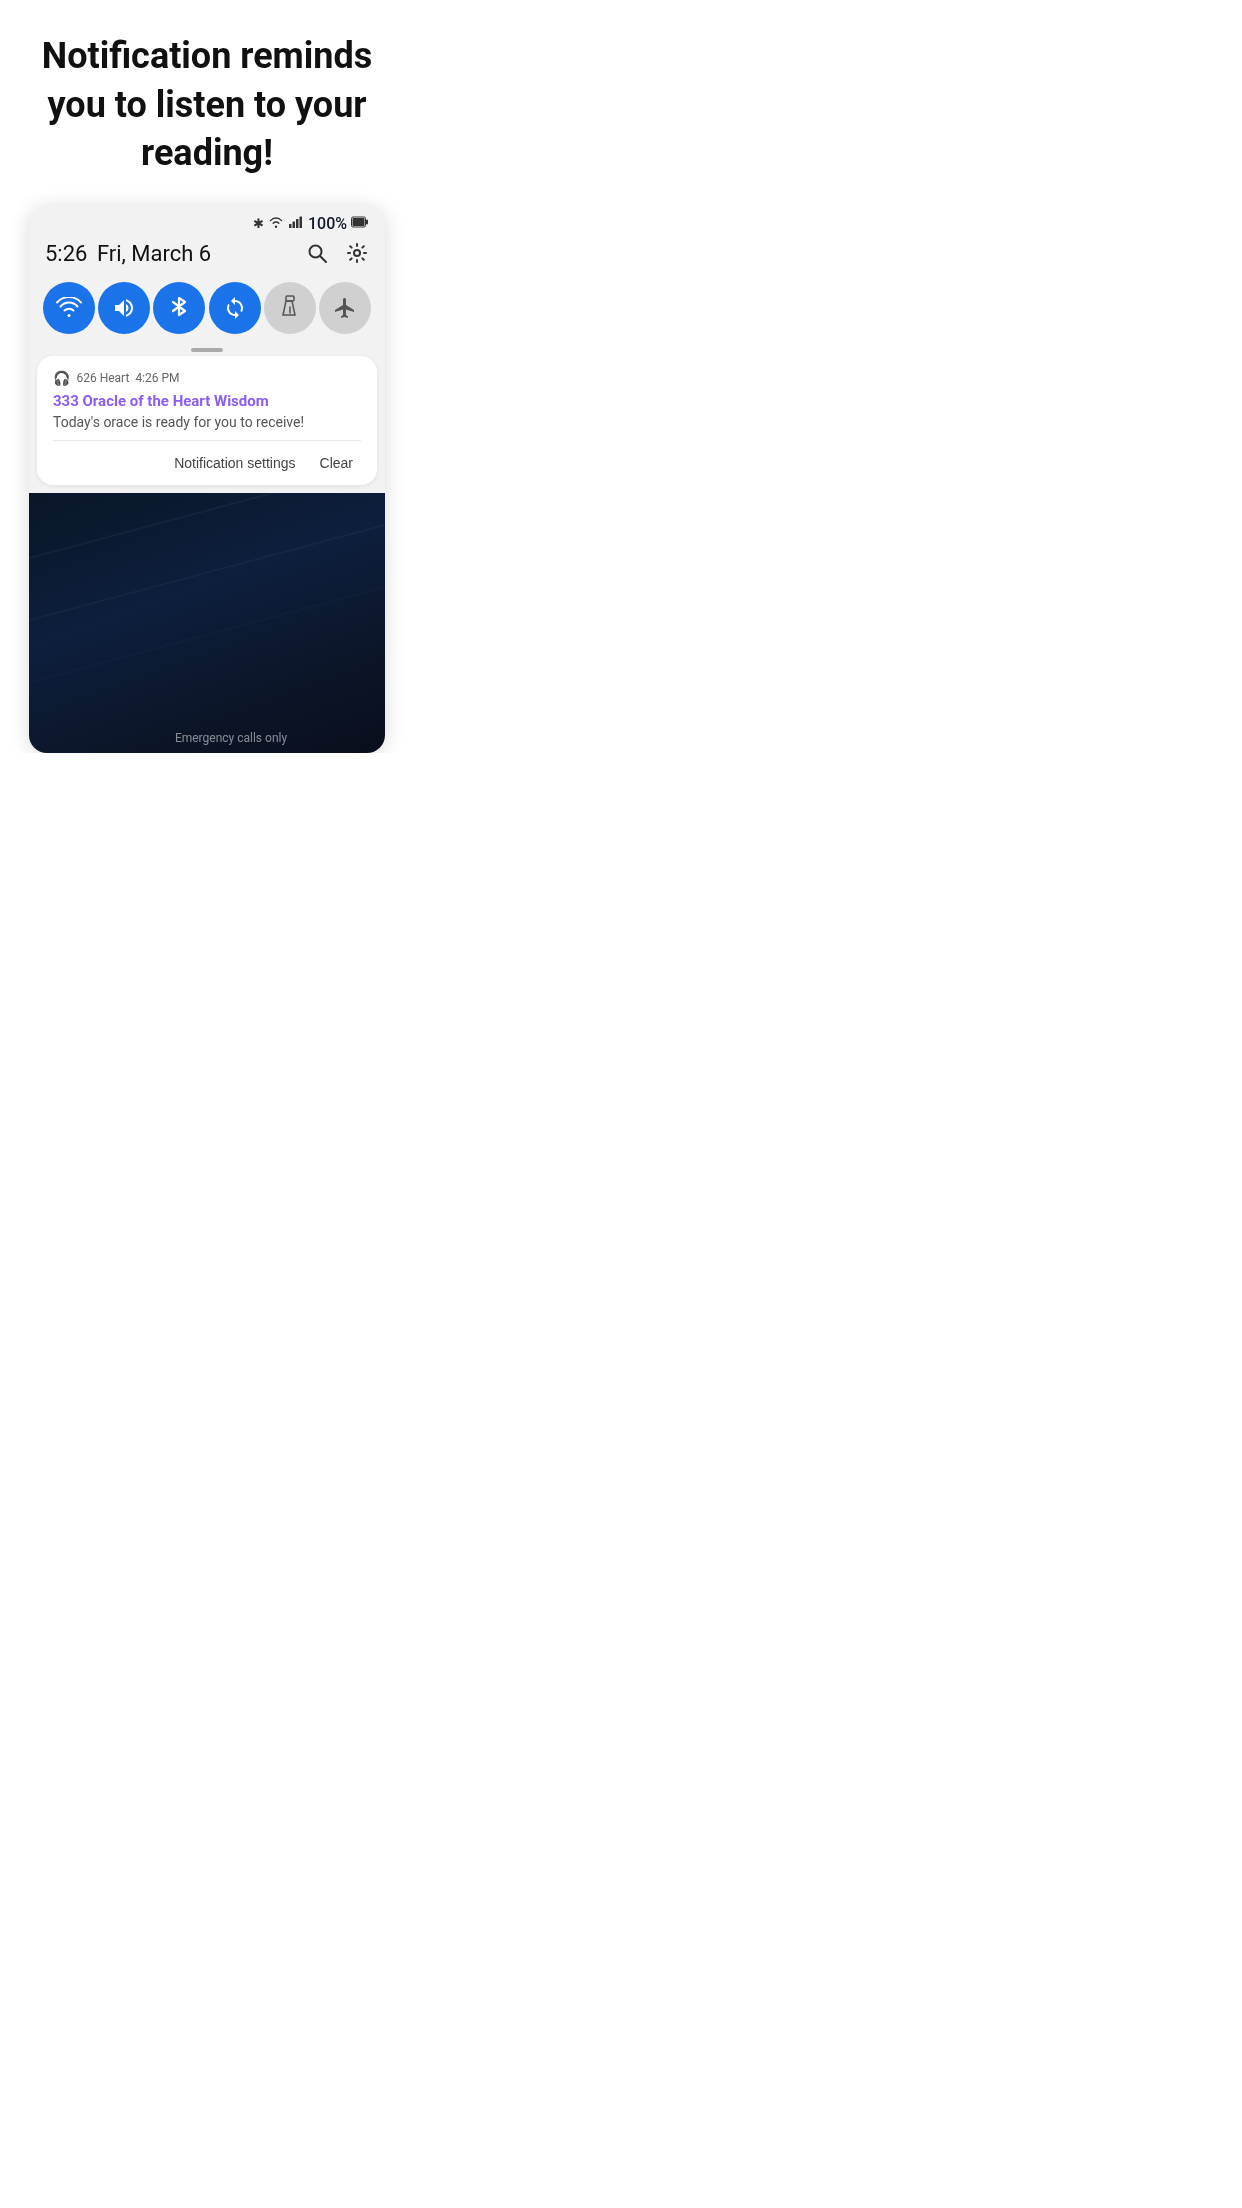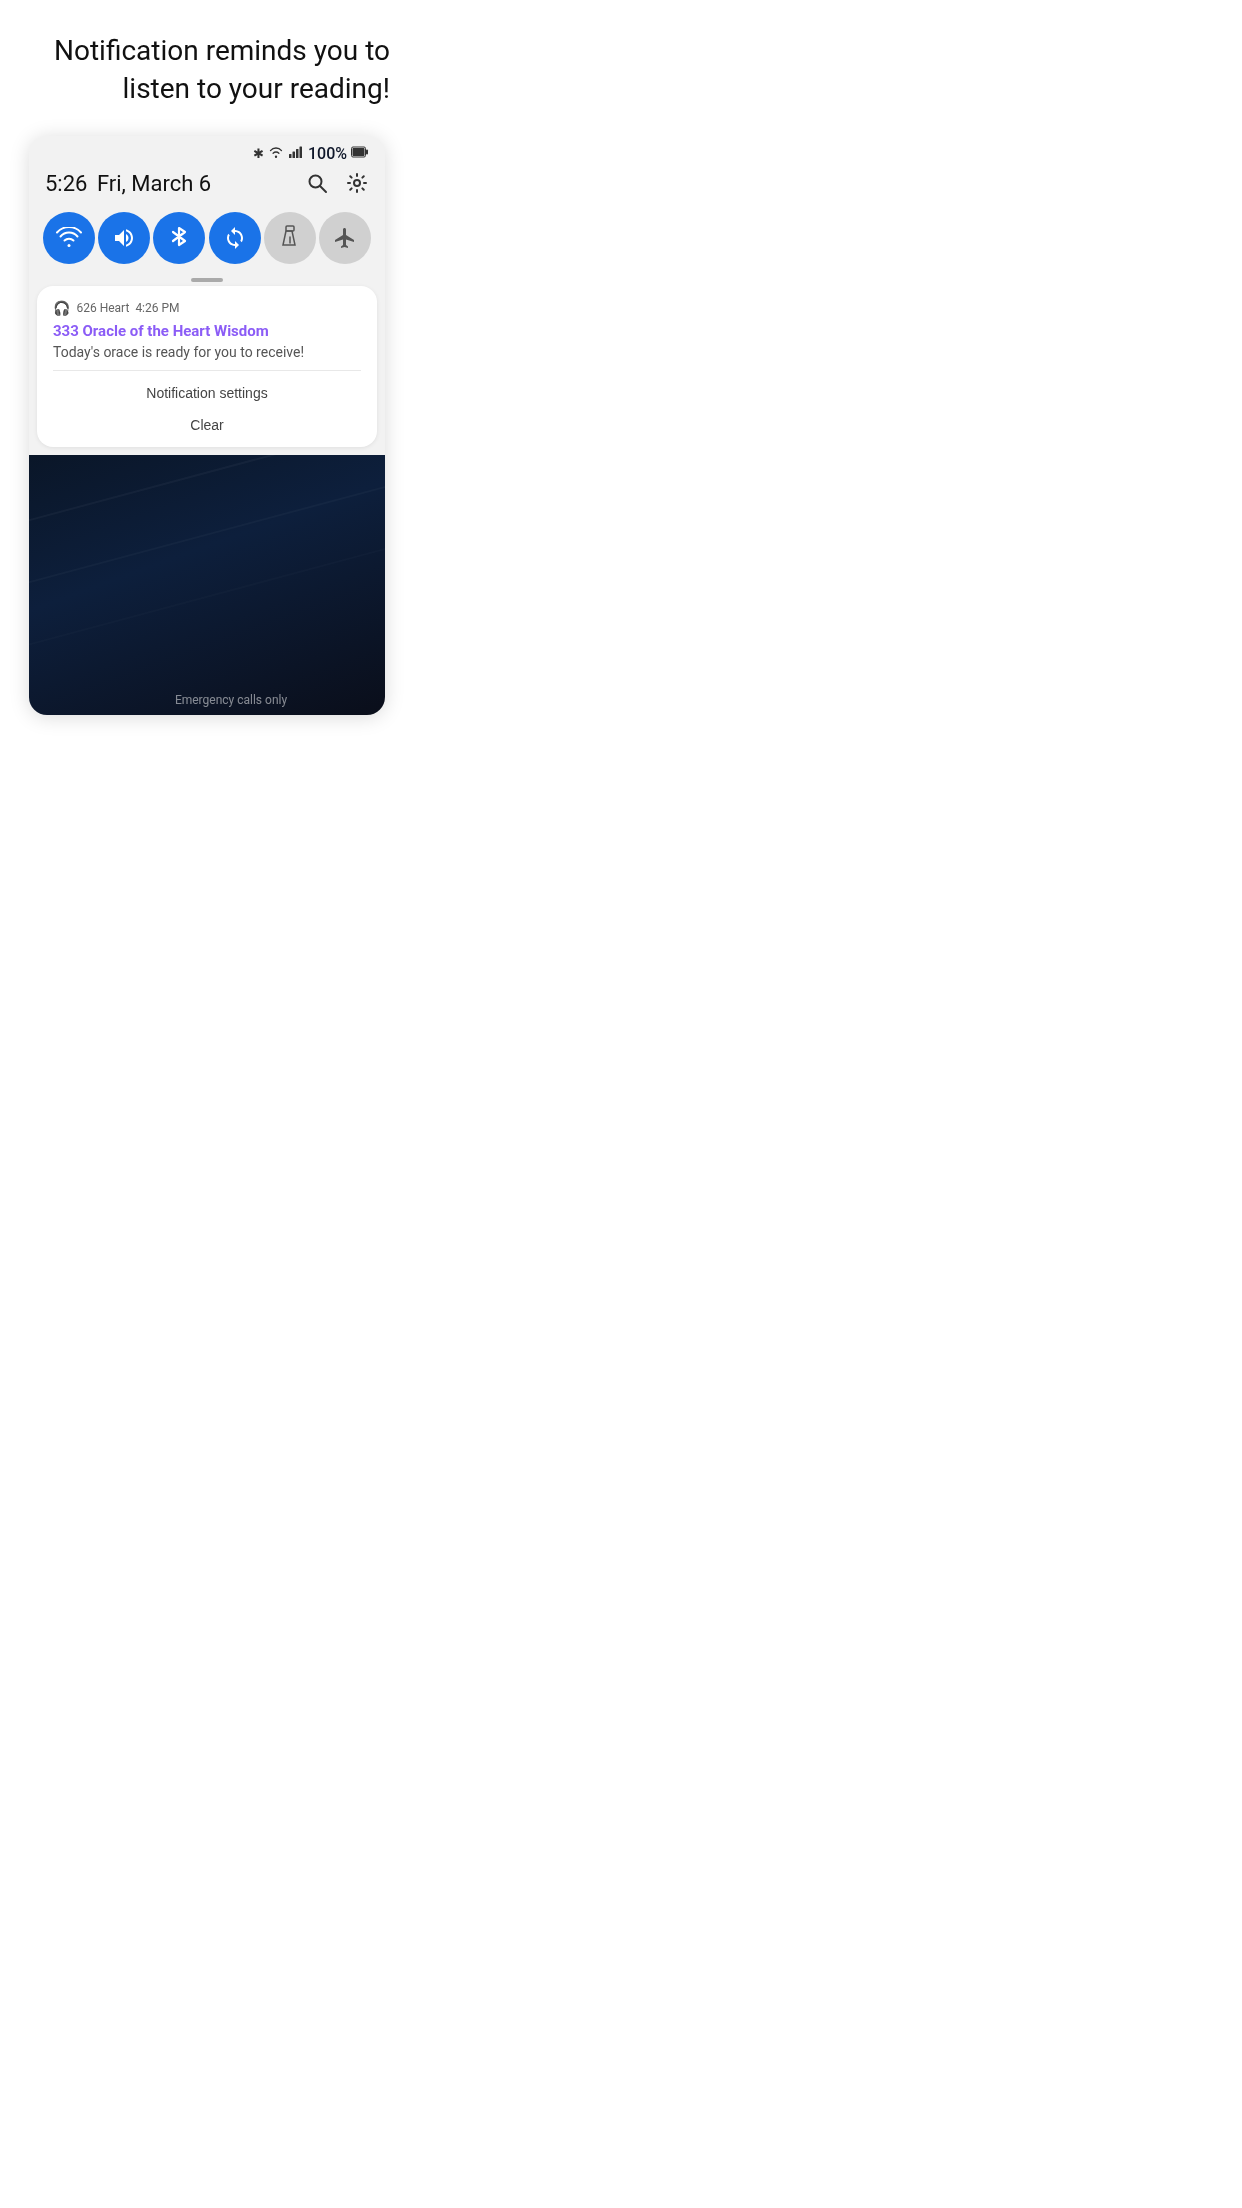--- a/index.html
+++ b/index.html
@@ -8,23 +8,23 @@
       width: 414px;
       min-height: 736px;
       background: #ffffff;
       font-family: -apple-system, BlinkMacSystemFont, 'Segoe UI', Roboto, sans-serif;
       display: flex;
       flex-direction: column;
       align-items: center;
     }
 
     .headline {
-      text-align: right;
-      font-size: 28px;
-      font-weight: 400;
+      text-align: center;
+      font-size: 36px;
+      font-weight: 700;
       color: #111111;
       line-height: 1.35;
       padding: 32px 24px 28px 24px;
       width: 100%;
     }
 
     .phone-frame {
       width: 86%;
       background: #f2f2f2;
       border-radius: 18px;
@@ -177,21 +177,20 @@
       height: 1px;
       background: #e8e8e8;
       margin: 0 16px;
     }
 
     .notification-actions {
       display: flex;
       justify-content: flex-end;
       gap: 8px;
       padding: 10px 16px;
-      flex-direction: column;
     }
 
     .notif-action-btn {
       font-size: 14px;
       font-weight: 500;
       color: #444;
       background: none;
       border: none;
       cursor: pointer;
       padding: 4px 8px;

